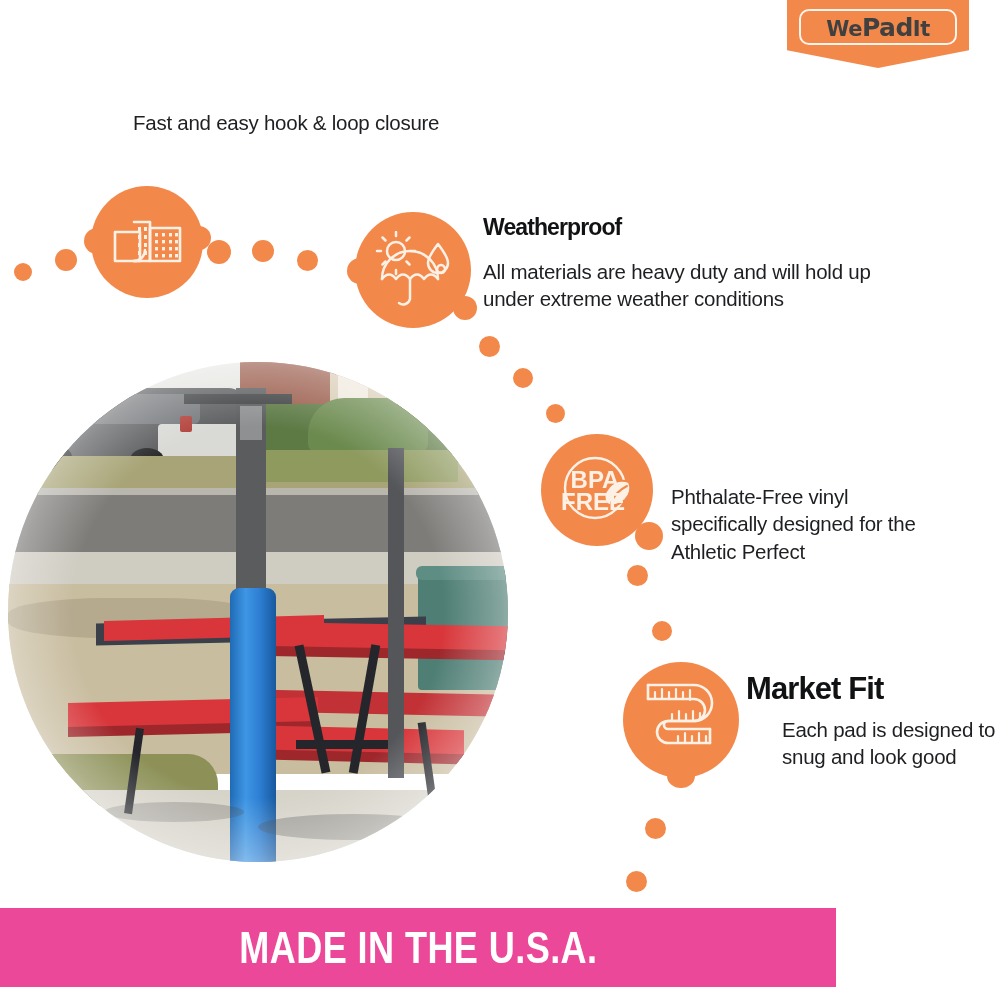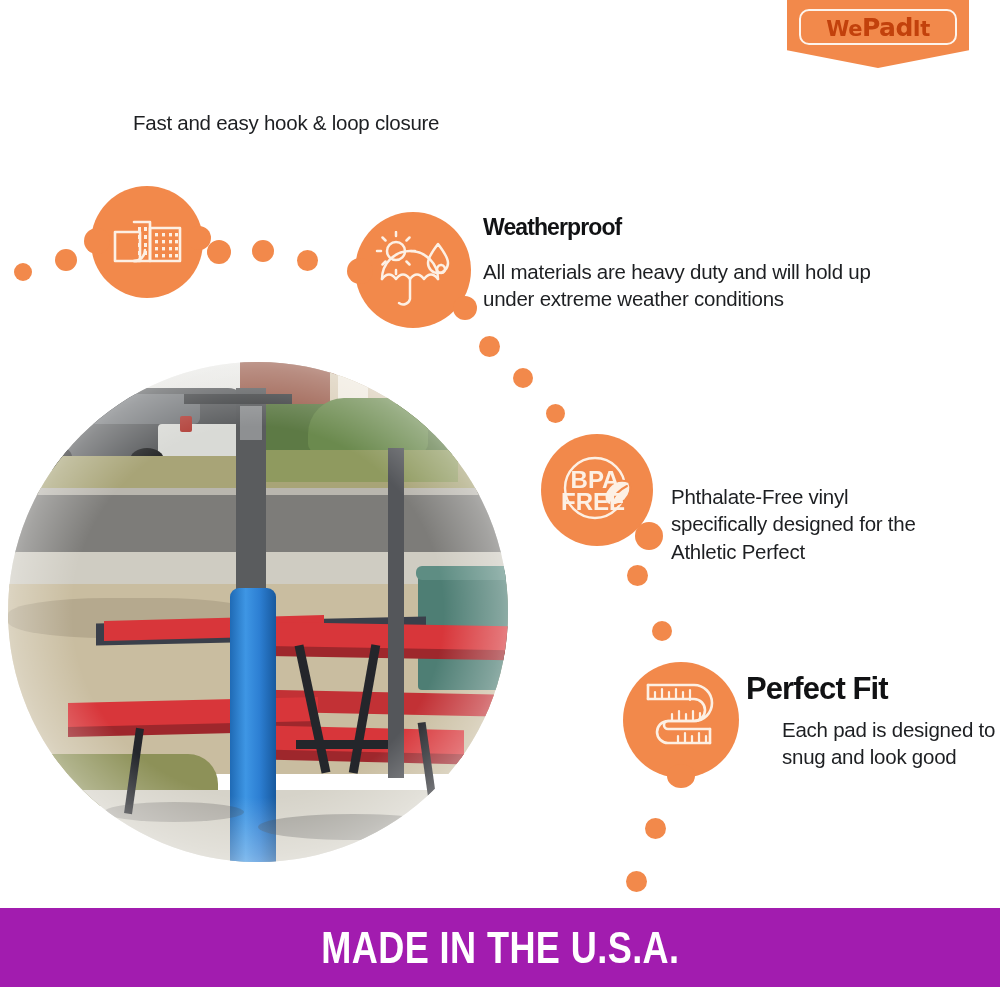--- a/index.html
+++ b/index.html
@@ -44,21 +44,21 @@
     border: 2.5px solid #fdf4ec;
     border-radius: 10px;
     display: flex;
     align-items: center;
     justify-content: center;
     box-sizing: border-box;
   }
   .logo-text {
     font-size: 23px;
     letter-spacing: -0.5px;
-    color: #c2410c;
+    color: #404040;
     white-space: nowrap;
     line-height: 1;
     font-family: "DejaVu Sans", sans-serif;
   }
   .logo-we  { font-weight: bold; font-size: 21px; }
   .logo-pad { font-weight: bold; font-size: 25px; }
   .logo-it  { font-weight: bold; font-size: 21px; }
 
   
   .blk-title {
@@ -143,23 +143,23 @@
         #ffffff 100%);
     z-index: 40;
     pointer-events: none;
   }
 
   
   #footer {
     position: absolute;
     left: 0;
     top: 908px;
-    width: 1000px;
+    width: 836px;
     height: 79px;
-    background: #a21caf;
+    background: #ec4899;
     display: flex;
     align-items: center;
     justify-content: center;
   }
   #footer-text {
     color: #ffffff;
     font-weight: bold;
     font-size: 44px;
     letter-spacing: 0.5px;
     transform: scaleX(0.82);
@@ -180,21 +180,21 @@
     </div>
   </div>
 
   <div class="blk-sub" id="s-easy">Fast and easy hook &amp; loop closure</div>
 
   <div class="blk-title" id="t-weather">Weatherproof</div>
   <div class="blk-sub" id="s-weather">All materials are heavy duty and will hold up under extreme weather conditions</div>
 
   <div class="blk-sub" id="s-phth">Phthalate-Free vinyl specifically designed for the Athletic Perfect</div>
 
-  <div class="blk-title" id="t-fit">Perfect Fit</div>
+  <div class="blk-title" id="t-fit">Market Fit</div>
   <div class="blk-sub" id="s-fit">Each pad is designed to fit snug and look good</div>
 
   <div class="dot" style="left:14px;  top:263px; width:18px; height:18px;"></div>
   <div class="dot" style="left:55px;  top:249px; width:22px; height:22px;"></div>
   <div class="dot" style="left:207px; top:240px; width:24px; height:24px;"></div>
   <div class="dot" style="left:252px; top:240px; width:22px; height:22px;"></div>
   <div class="dot" style="left:297px; top:250px; width:21px; height:21px;"></div>
 
   <div class="dot" style="left:479px; top:336px; width:21px; height:21px;"></div>
   <div class="dot" style="left:513px; top:368px; width:20px; height:20px;"></div>

